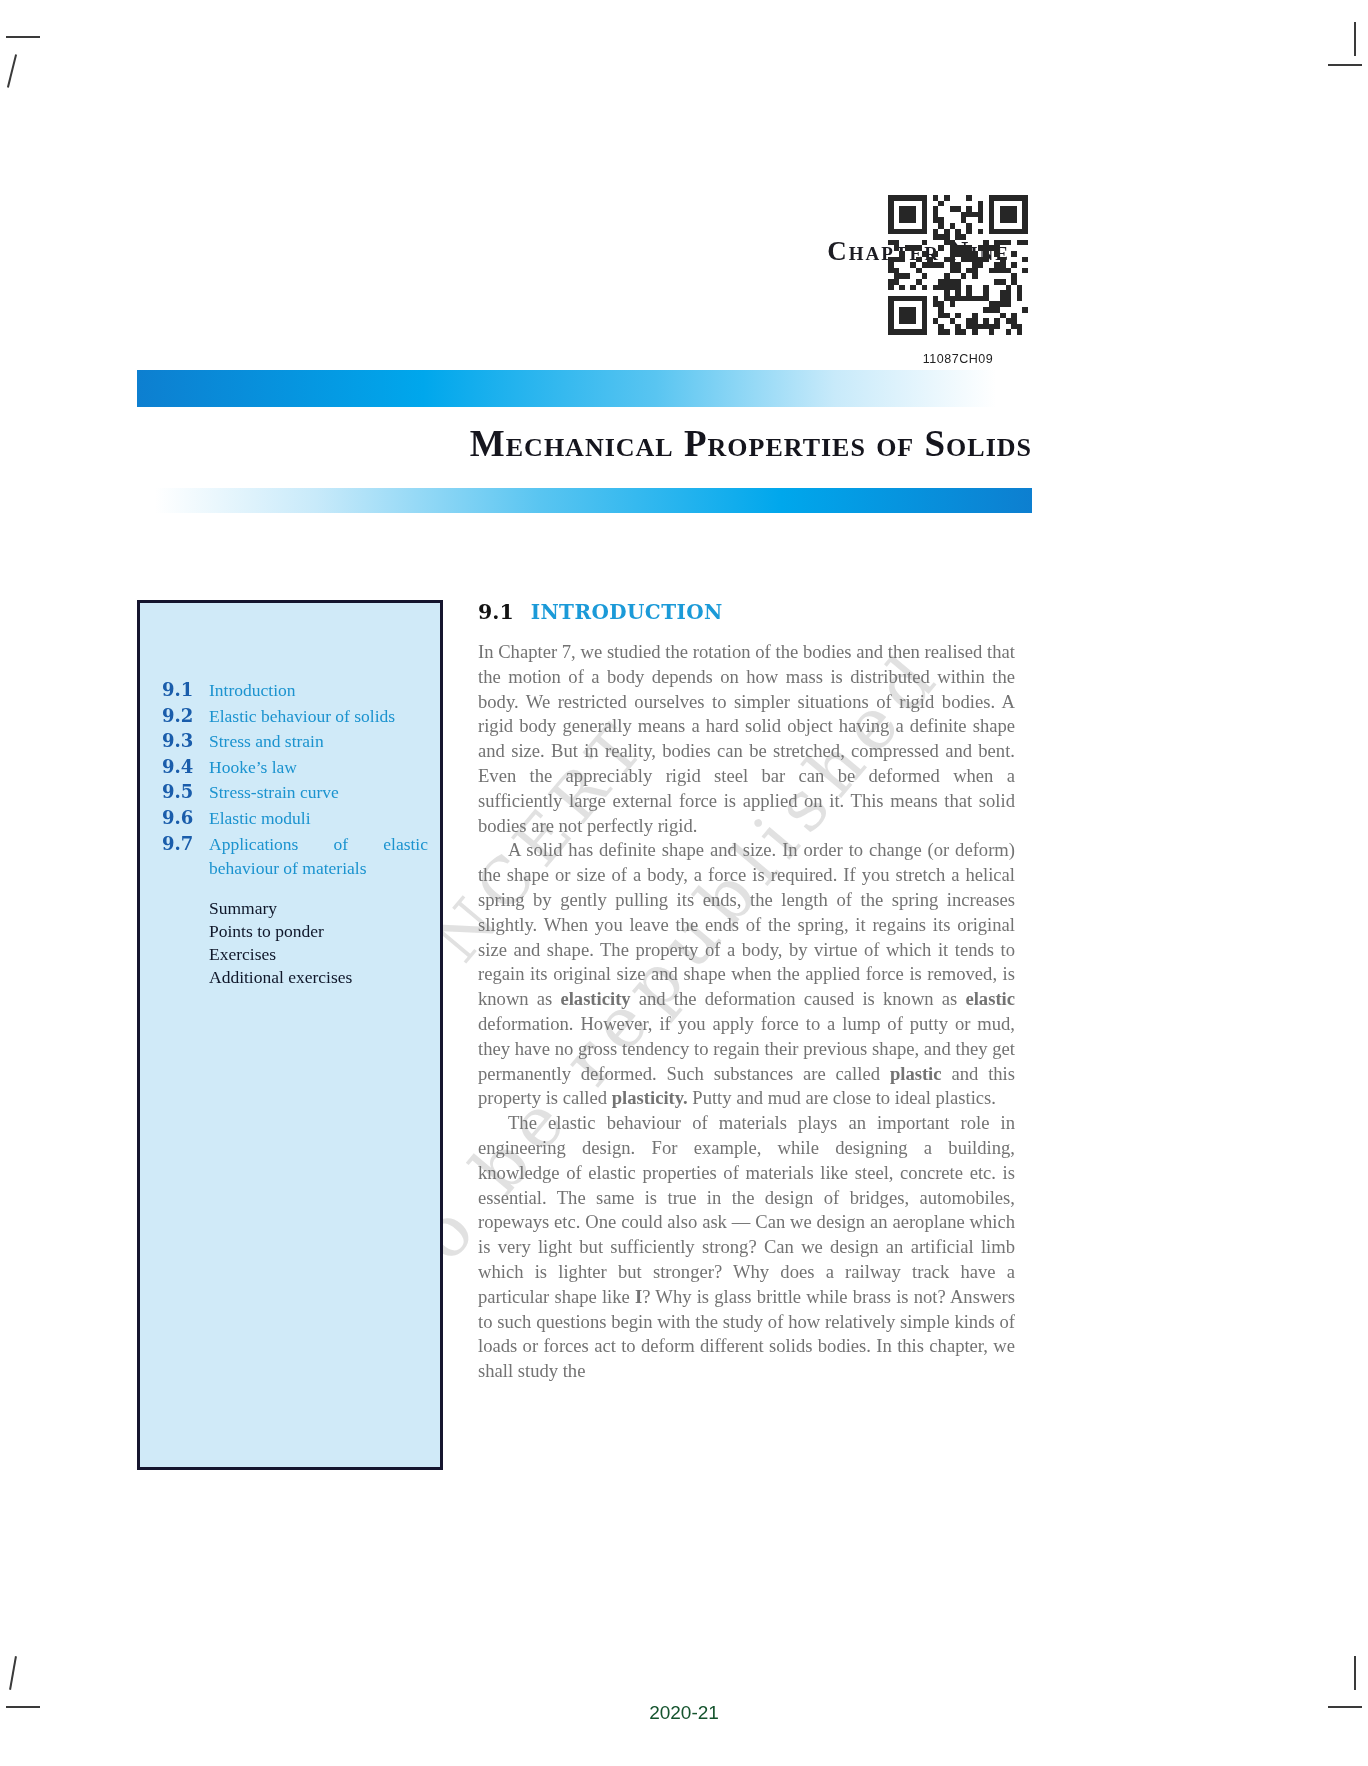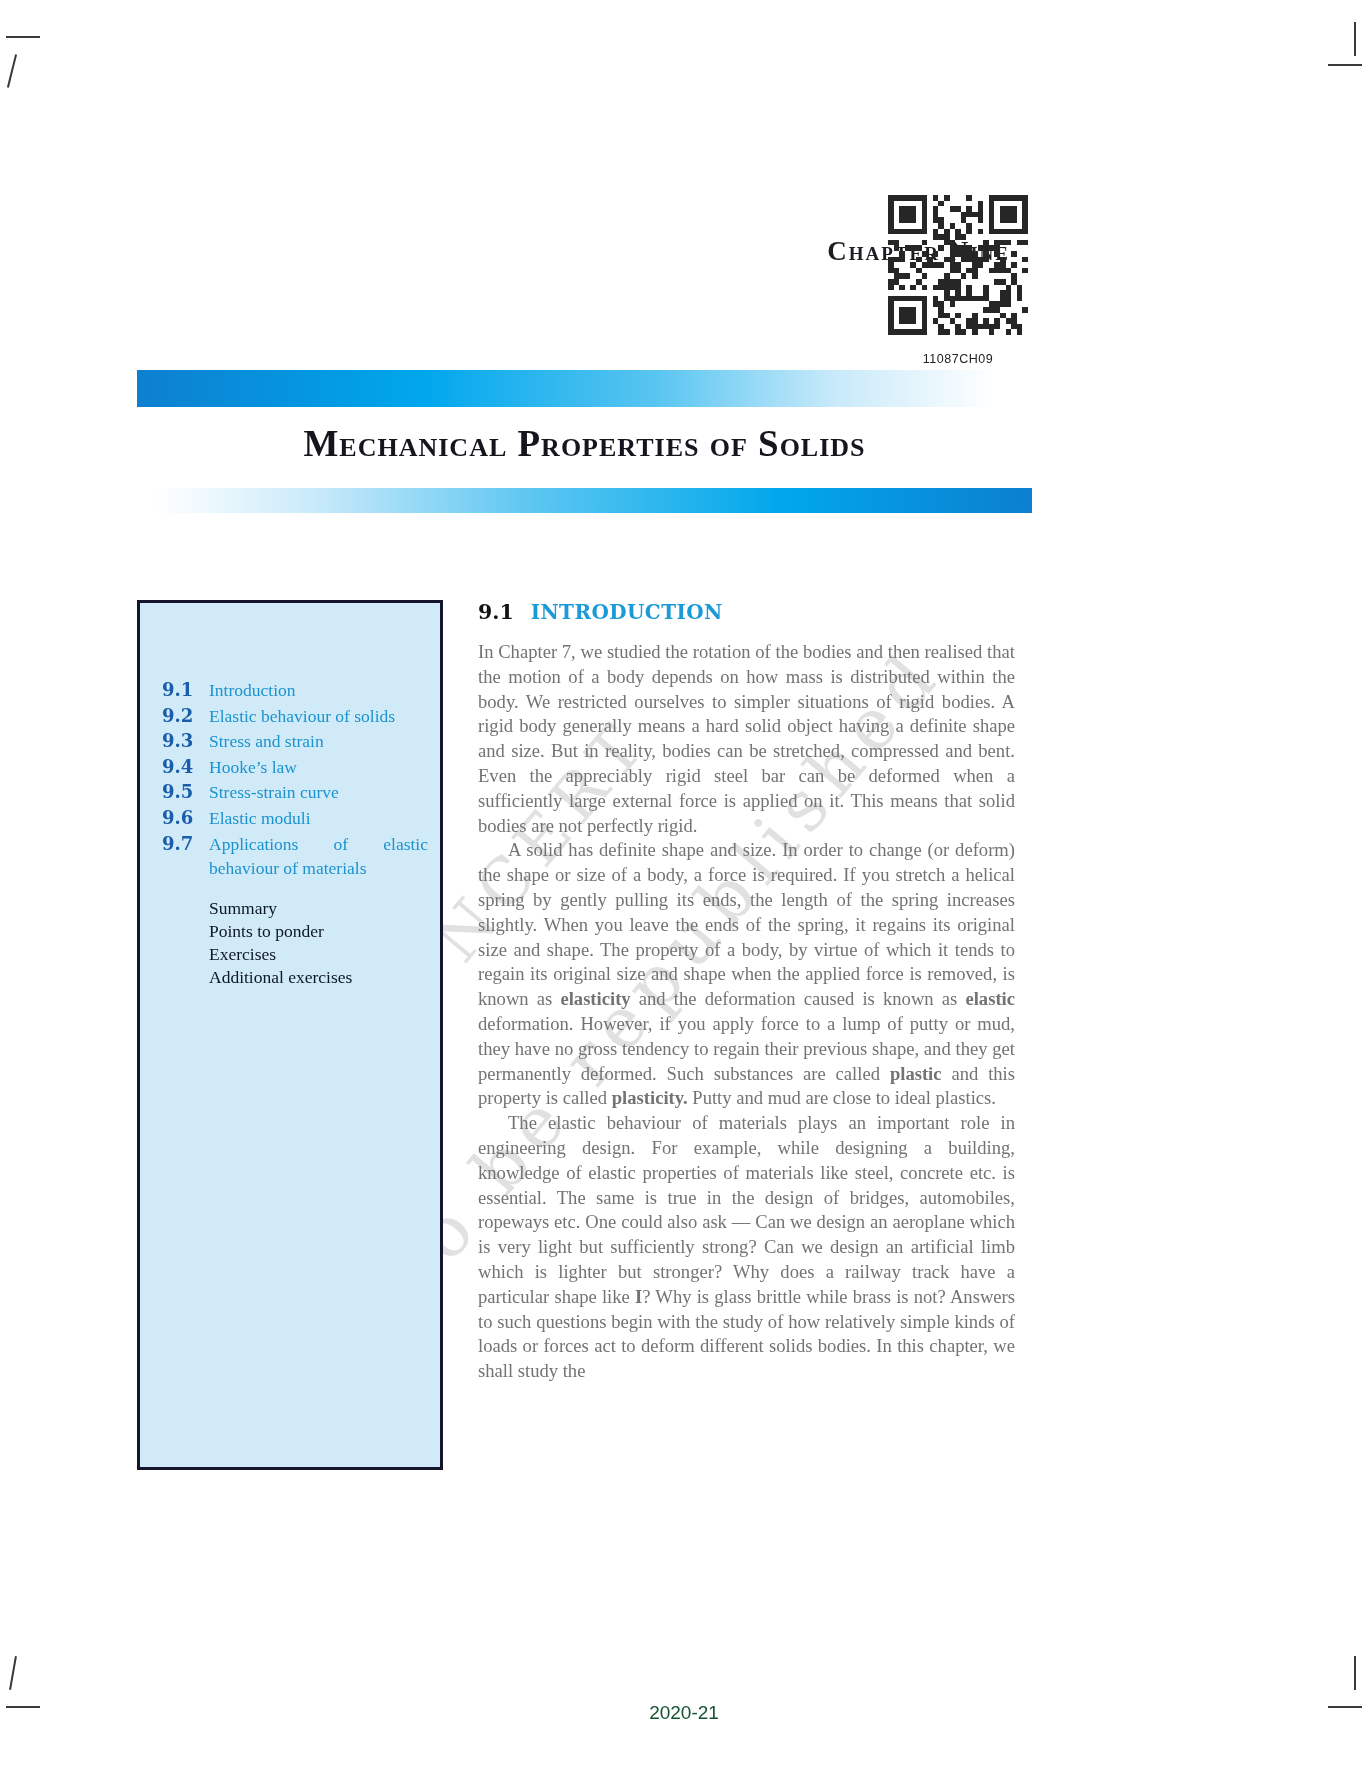--- a/index.html
+++ b/index.html
@@ -17,21 +17,21 @@
 
   
   .qr-wrap{position:absolute;left:888px;top:195px;width:140px;z-index:2;}
   .qr-wrap svg{width:140px;height:140px;display:block;}
   .qr-label{margin-top:17px;text-align:center;font-family:"Liberation Sans",sans-serif;
      font-size:12.5px;color:#222;letter-spacing:0.5px;}
 
   
   .bar-top{position:absolute;left:137px;top:370px;width:895px;height:37px;z-index:2;
      background:linear-gradient(to right,#0d7fd0 0%,#00a7ec 32%,#59c5f1 58%,#c8eafa 78%,#ffffff 96%);}
-  .page-title{position:absolute;left:137px;top:422px;width:895px;text-align:center;z-index:2;
+  .page-title{position:absolute;left:137px;top:422px;width:895px;text-align:right;z-index:2;
      font-variant:small-caps;font-weight:bold;font-size:37px;letter-spacing:1px;color:#15151d;}
   .bar-bottom{position:absolute;left:137px;top:488px;width:895px;height:25px;z-index:2;
      background:linear-gradient(to right,#ffffff 2%,#c8eafa 20%,#59c5f1 45%,#00a7ec 72%,#0d7fd0 100%);}
 
   
   .toc{position:absolute;left:137px;top:600px;width:306px;height:870px;z-index:1;
      box-sizing:border-box;background:#d0eaf8;border:3px solid #15152e;
      padding:75px 12px 0 22px;}
   .toc-item{display:flex;margin-bottom:1px;}
   .toc-num{flex:0 0 47px;font-weight:bold;font-size:18px;color:#1a5dab;line-height:24.6px;

